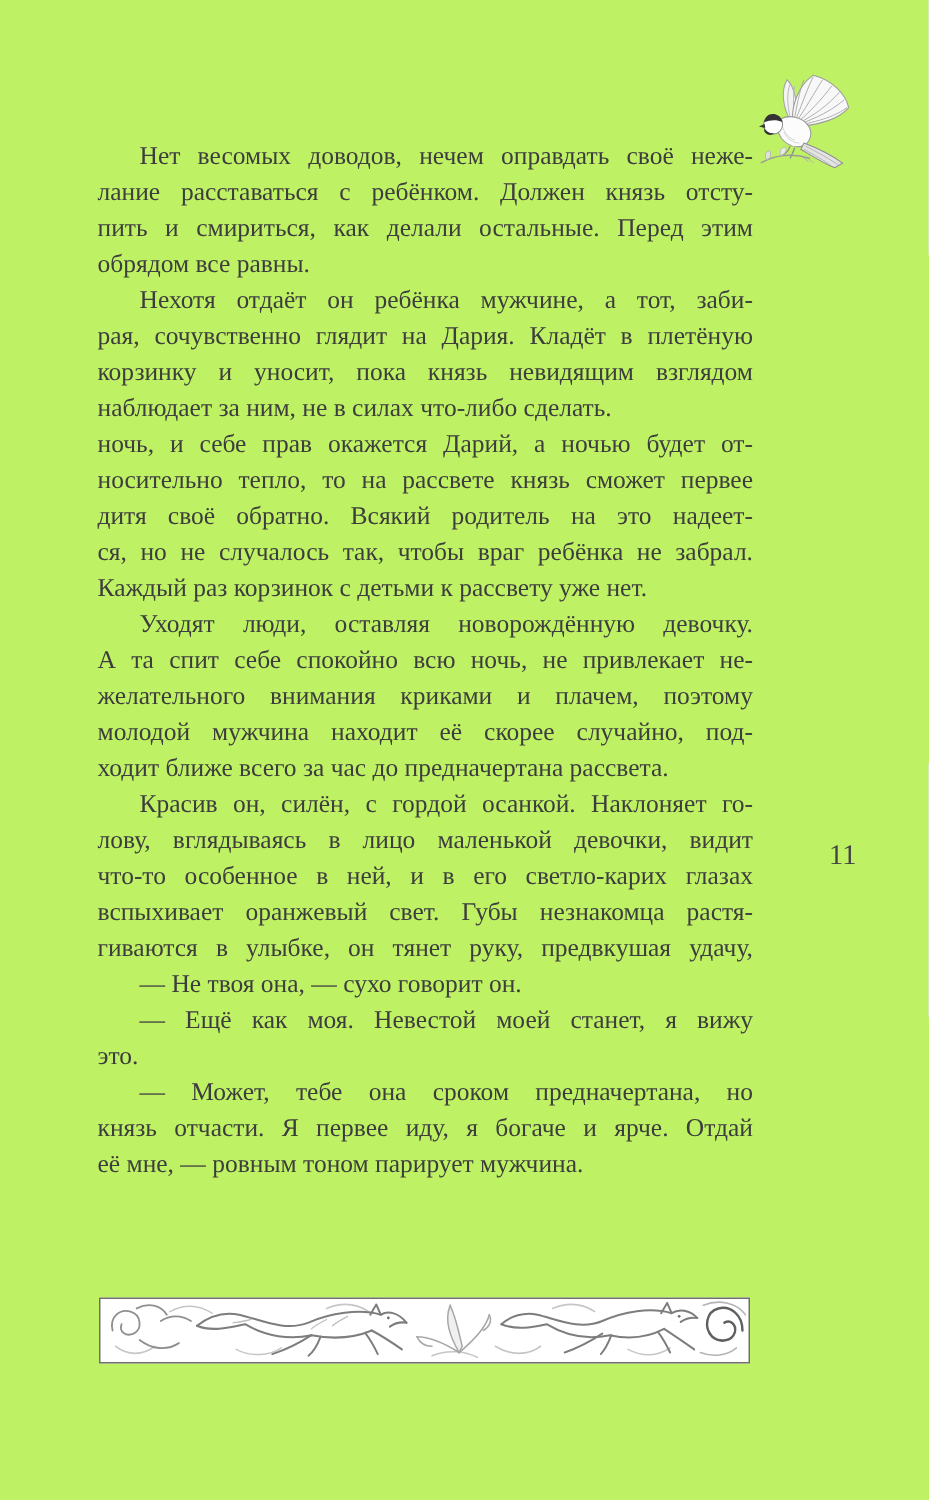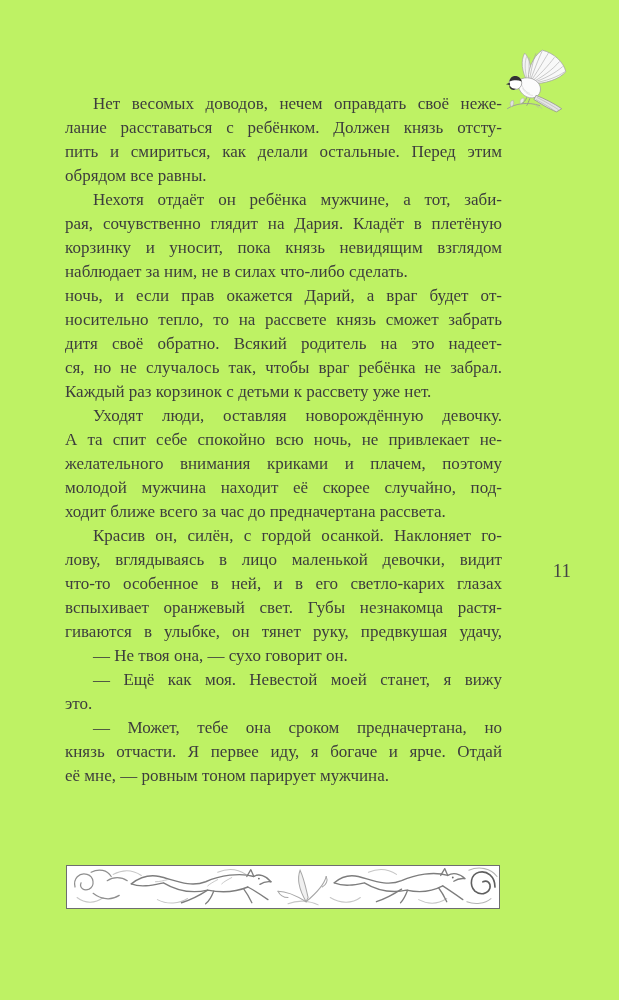--- a/index.html
+++ b/index.html
@@ -80,22 +80,22 @@
 
   <div class="text-block" id="text-block">
       <div class="line first">Нет весомых доводов, нечем оправдать своё неже-</div>
       <div class="line">лание расставаться с ребёнком. Должен князь отсту-</div>
       <div class="line">пить и смириться, как делали остальные. Перед этим</div>
       <div class="line final">обрядом все равны.</div>
       <div class="line first">Нехотя отдаёт он ребёнка мужчине, а тот, заби-</div>
       <div class="line">рая, сочувственно глядит на Дария. Кладёт в плетёную</div>
       <div class="line">корзинку и уносит, пока князь невидящим взглядом</div>
       <div class="line final">наблюдает за ним, не в силах что-либо сделать.</div>
-      <div class="line">ночь, и если прав окажется Дарий, а враг будет от-</div>
-      <div class="line">носительно тепло, то на рассвете князь сможет забрать</div>
+      <div class="line">ночь, и себе прав окажется Дарий, а ночью будет от-</div>
+      <div class="line">носительно тепло, то на рассвете князь сможет первее</div>
       <div class="line">дитя своё обратно. Всякий родитель на это надеет-</div>
       <div class="line">ся, но не случалось так, чтобы враг ребёнка не забрал.</div>
       <div class="line final">Каждый раз корзинок с детьми к рассвету уже нет.</div>
       <div class="line first">Уходят люди, оставляя новорождённую девочку.</div>
       <div class="line">А та спит себе спокойно всю ночь, не привлекает не-</div>
       <div class="line">желательного внимания криками и плачем, поэтому</div>
       <div class="line">молодой мужчина находит её скорее случайно, под-</div>
       <div class="line final">ходит ближе всего за час до предначертана рассвета.</div>
       <div class="line first">Красив он, силён, с гордой осанкой. Наклоняет го-</div>
       <div class="line">лову, вглядываясь в лицо маленькой девочки, видит</div>

